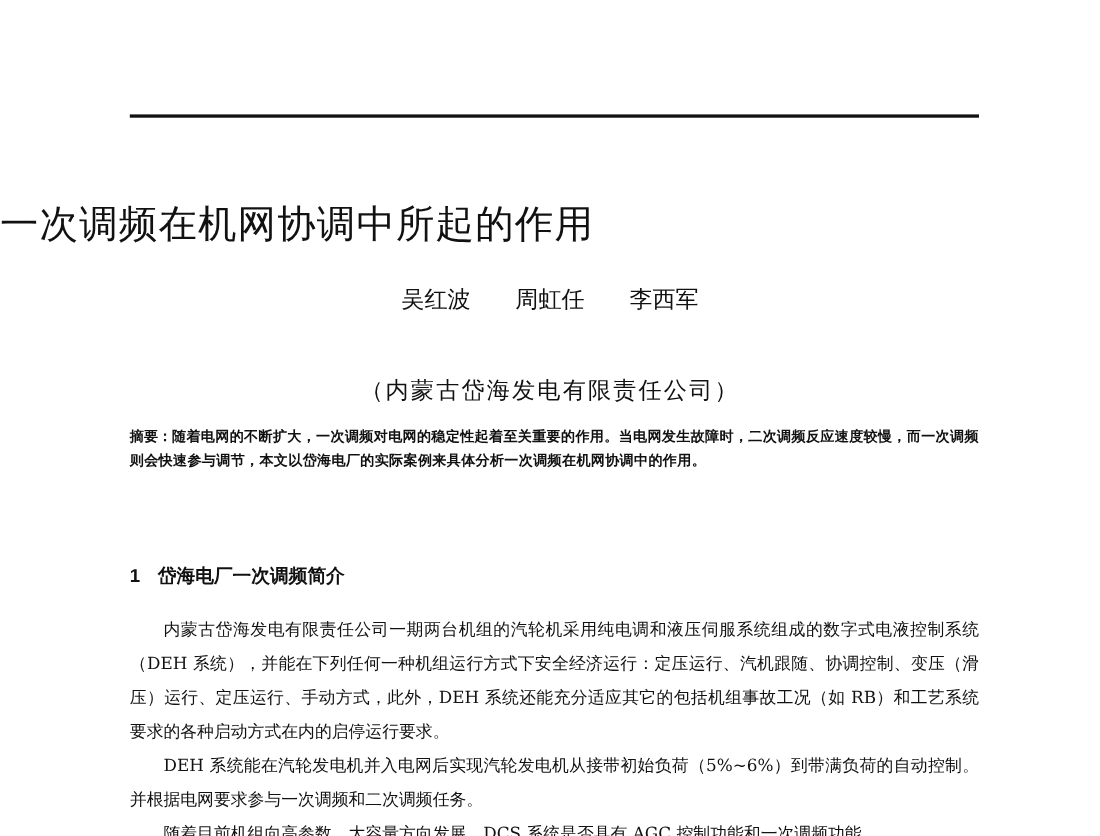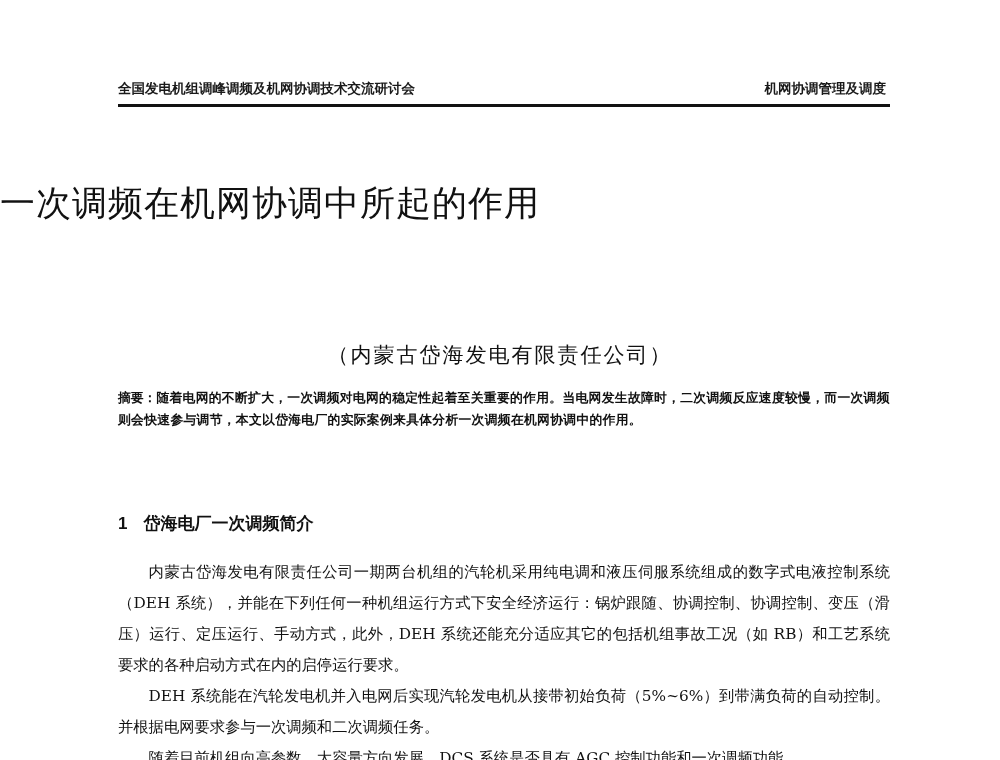--- a/index.html
+++ b/index.html
@@ -115,40 +115,41 @@
   .body-text p {
     margin: 0;
     text-indent: 2em;
   }
 </style>
 </head>
 <body>
 
 <div class="page">
 
-  <div class="running-header">
-    <span class="left">全国发电机组调峰调频及机网协调技术交流研讨会</span>
-    <span class="right">机网协调管理及调度</span>
-  </div>
   <div class="header-rule"></div>
 
   <div class="title">一次调频在机网协调中所起的作用</div>
 
+  <div class="authors">
+    <span>吴红波</span>
+    <span>周虹任</span>
+    <span>李西军</span>
+  </div>
 
   <div class="affiliation">（内蒙古岱海发电有限责任公司）</div>
 
   <div class="abstract">
     <div>
       <span class="label">摘要：</span><span class="text">随着电网的不断扩大，一次调频对电网的稳定性起着至关重要的作用。当电网发生故障时，二次调频反应速度较慢，而一次调频则会快速参与调节，本文以岱海电厂的实际案例来具体分析一次调频在机网协调中的作用。</span>
     </div>
   </div>
 
   <div class="section-heading">
     <span class="num">1</span><span>岱海电厂一次调频简介</span>
   </div>
 
   <div class="body-text">
-    <p>内蒙古岱海发电有限责任公司一期两台机组的汽轮机采用纯电调和液压伺服系统组成的数字式电液控制系统（DEH 系统），并能在下列任何一种机组运行方式下安全经济运行：锅炉跟随、协调控制、协调控制、变压（滑压）运行、定压运行、手动方式，此外，DEH 系统还能充分适应其它的包括机组事故工况（如 RB）和工艺系统要求的各种启动方式在内的启停运行要求。</p>
+    <p>内蒙古岱海发电有限责任公司一期两台机组的汽轮机采用纯电调和液压伺服系统组成的数字式电液控制系统（DEH 系统），并能在下列任何一种机组运行方式下安全经济运行：定压运行、汽机跟随、协调控制、变压（滑压）运行、定压运行、手动方式，此外，DEH 系统还能充分适应其它的包括机组事故工况（如 RB）和工艺系统要求的各种启动方式在内的启停运行要求。</p>
     <p>DEH 系统能在汽轮发电机并入电网后实现汽轮发电机从接带初始负荷（5%~6%）到带满负荷的自动控制。并根据电网要求参与一次调频和二次调频任务。</p>
     <p>随着目前机组向高参数、大容量方向发展，DCS 系统是否具有 AGC 控制功能和一次调频功能</p>
   </div>
 
 </div>
 
 </body></html>

